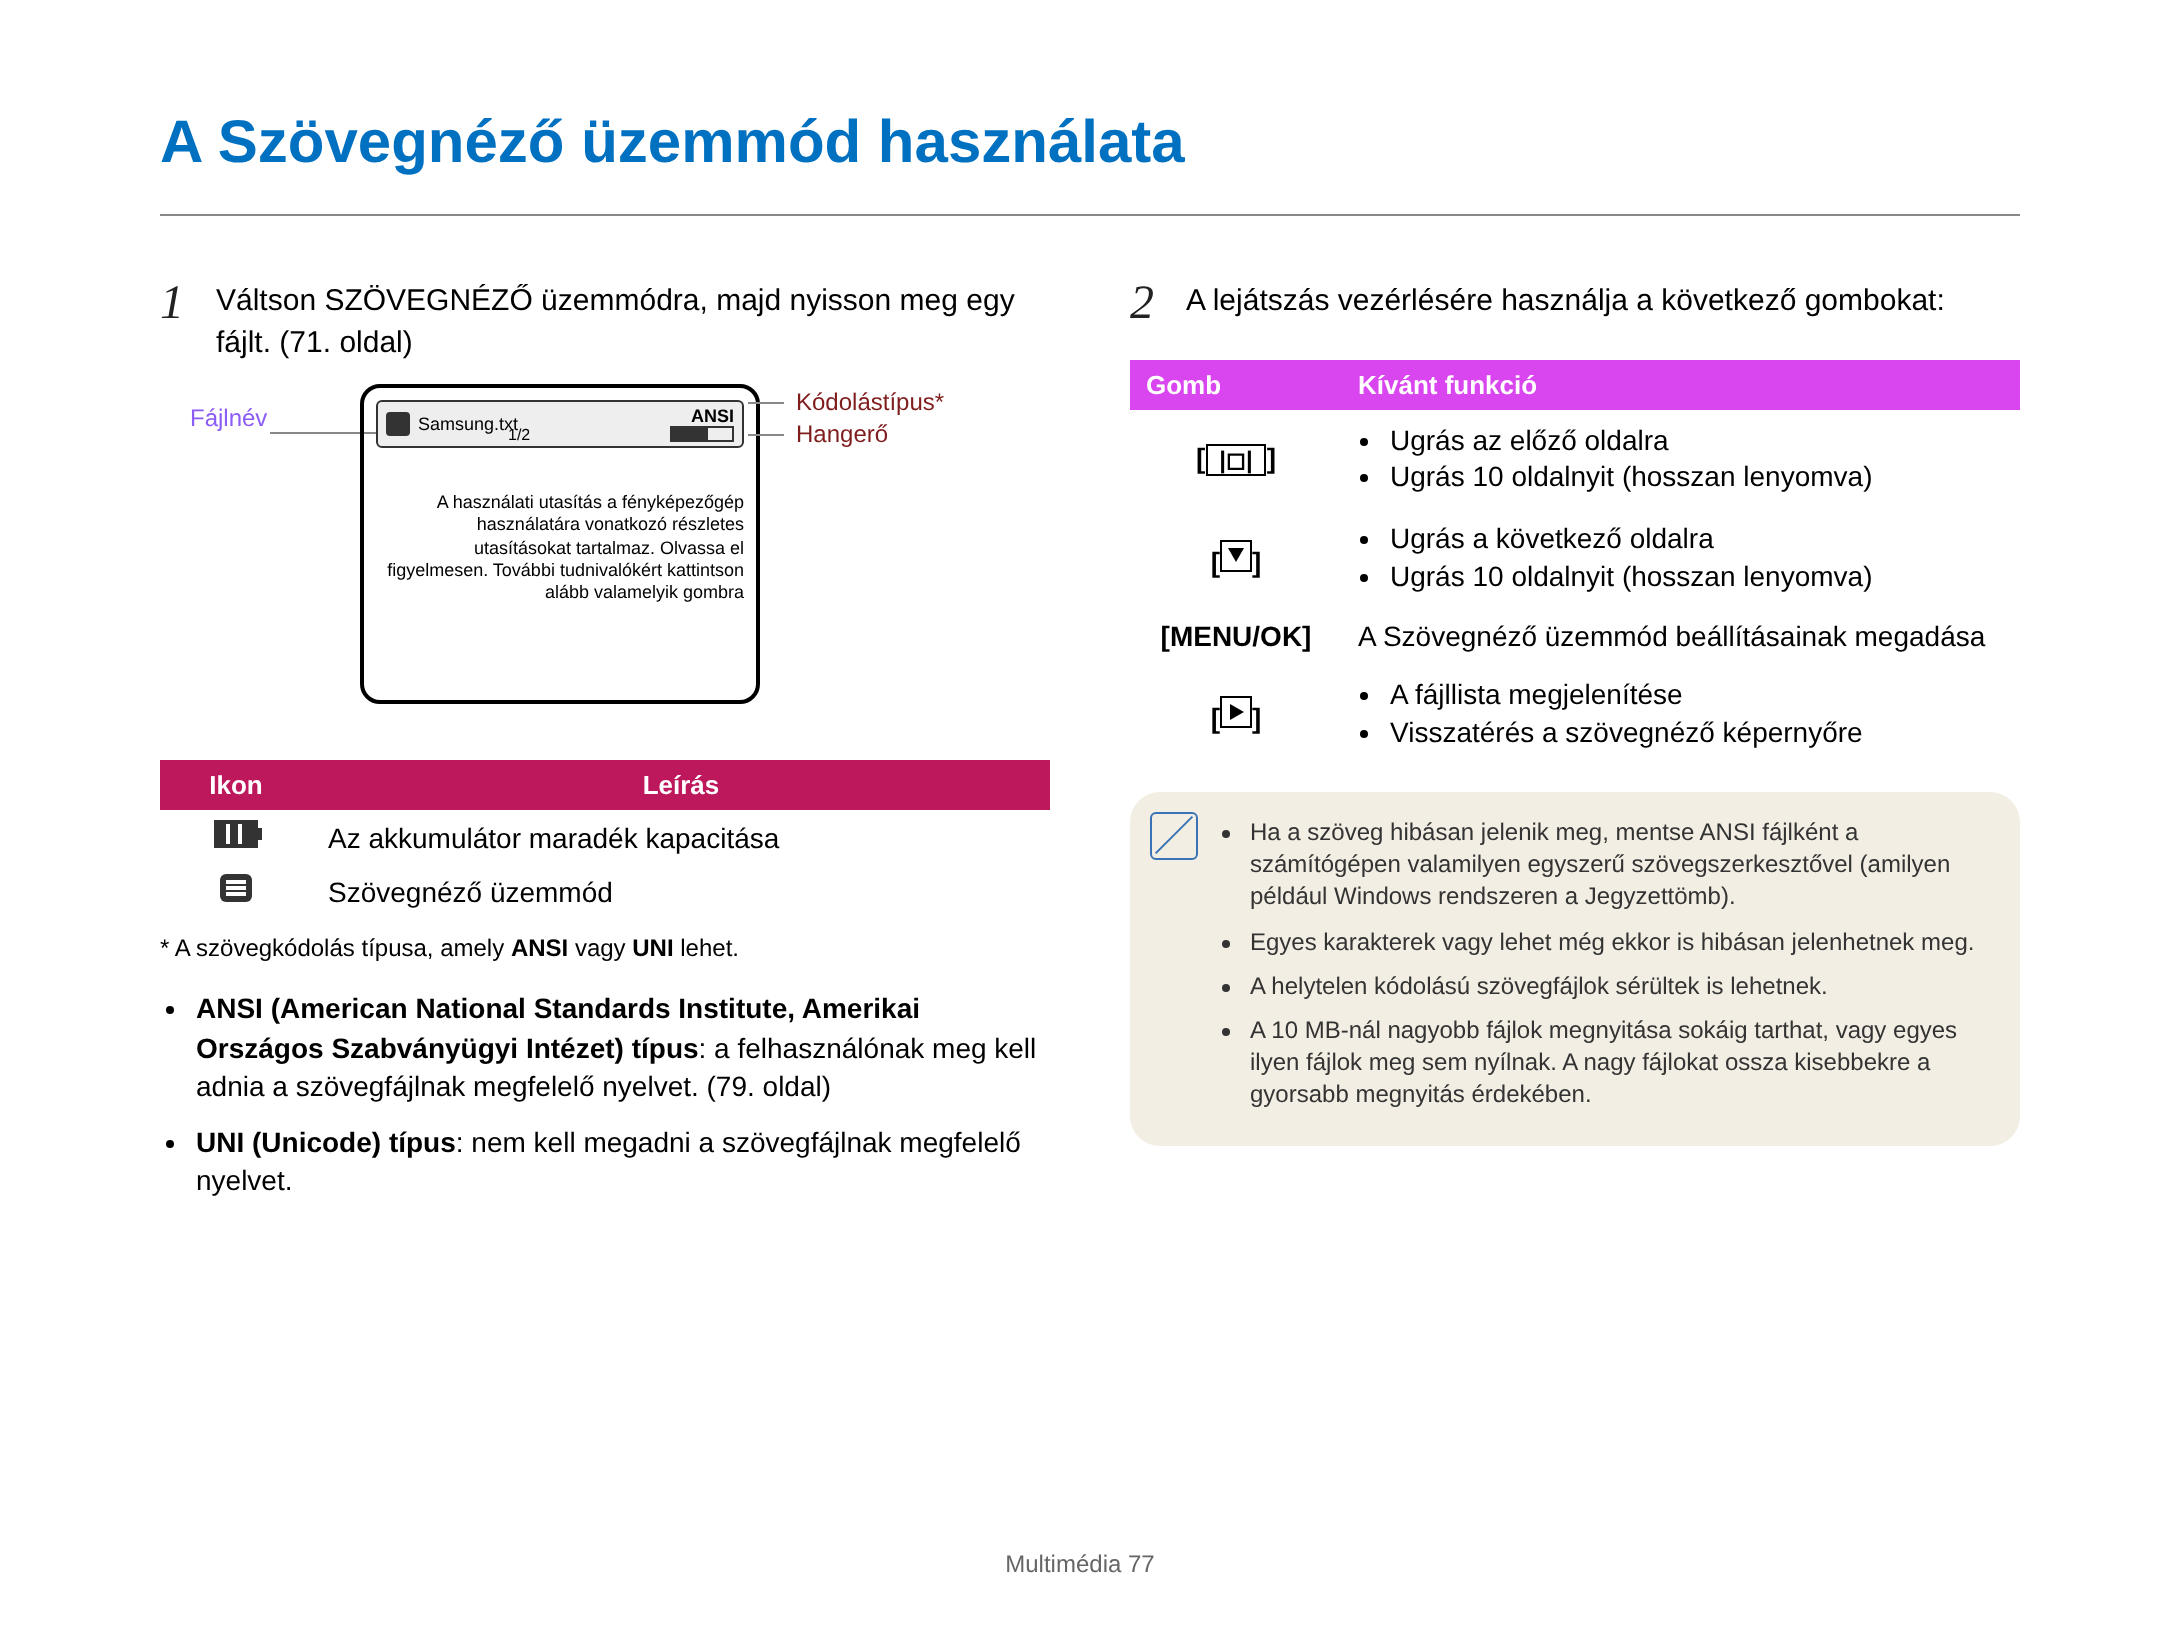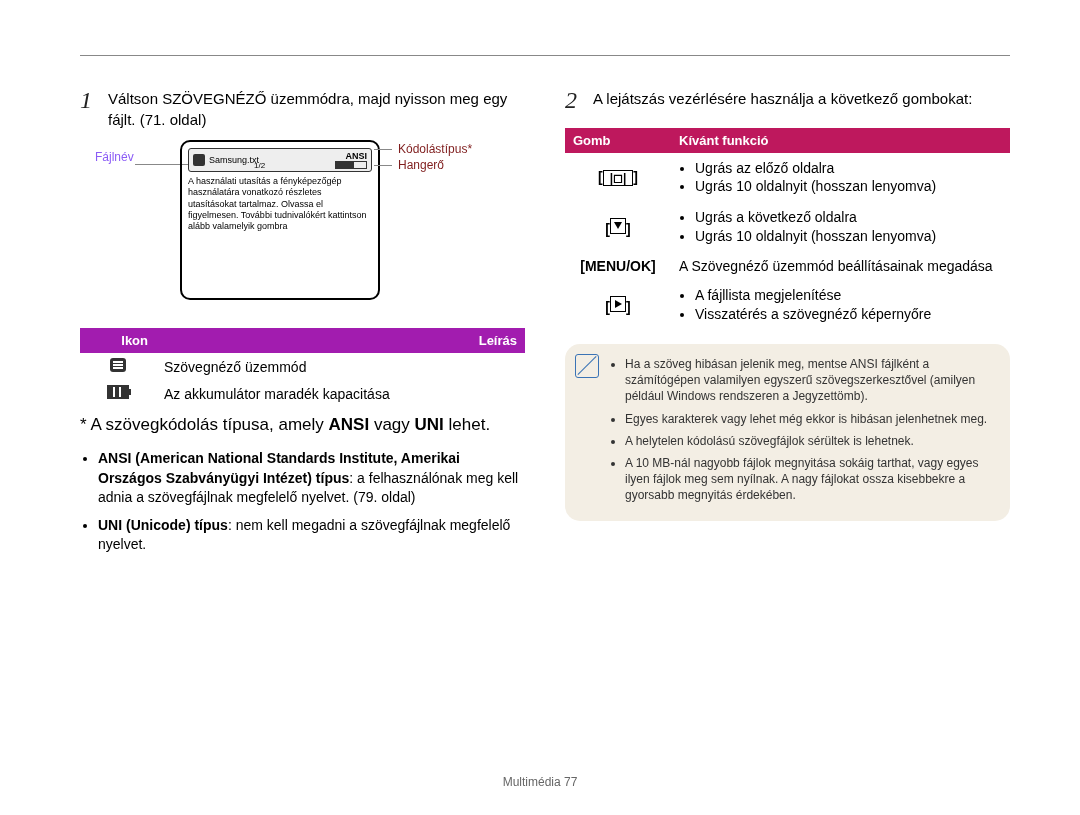--- a/index.html
+++ b/index.html
@@ -129,21 +129,22 @@
     right: 4px;
     top: 12px;
     width: 30px;
     height: 6px;
     border: 1px solid #333;
     background: linear-gradient(to right, #333 60%, transparent 60%);
   }
   .shot-body {
     font-size: 9px;
     line-height: 1.25;
-    padding-top: 4px;
+    padding-top: 22px;
+    text-align: right;
   }
   .labels-right {
     position: absolute;
     left: 320px;
     top: 2px;
     font-size: 12px;
     color: #7f1d1d;
     line-height: 1.3;
   }
   .labels-right div::before {
@@ -156,24 +157,24 @@
     margin-left: -26px;
   }
 
   
   table.icon-table {
     width: 100%;
     border-collapse: collapse;
     margin-bottom: 8px;
   }
   table.icon-table th {
-    background: #a21caf;
+    background: #be185d;
     color: #fff;
     font-weight: bold;
-    text-align: right;
+    text-align: center;
     font-size: 13px;
     padding: 5px 8px;
   }
   table.icon-table td {
     padding: 5px 8px;
     font-size: 14px;
     vertical-align: middle;
   }
   .icon-cell {
     width: 60px;
@@ -209,21 +210,21 @@
     content: "";
     position: absolute;
     right: -4px;
     top: 2px;
     width: 3px;
     height: 6px;
     background: #333;
   }
 
   .footnote {
-    font-size: 17px;
+    font-size: 12px;
     margin: 6px 0 14px 0;
   }
 
   ul.bullets {
     margin: 6px 0 0 0;
     padding: 0 0 0 18px;
     font-size: 14px;
     line-height: 1.4;
   }
   ul.bullets li {
@@ -231,21 +232,21 @@
   }
 
   
   table.ctrl-table {
     width: 100%;
     border-collapse: collapse;
     margin-top: 8px;
     margin-bottom: 14px;
   }
   table.ctrl-table th {
-    background: #be185d;
+    background: #d946ef;
     color: #fff;
     font-weight: bold;
     text-align: left;
     font-size: 13px;
     padding: 5px 8px;
   }
   table.ctrl-table td {
     padding: 6px 8px;
     font-size: 14px;
     vertical-align: top;
@@ -357,20 +358,21 @@
     text-align: center;
     font-size: 12px;
     color: #666;
     margin-top: 44px;
   }
 </style>
 </head>
 <body>
 
 <div class="page">
+  <h1 class="title">A Szövegnéző üzemmód használata</h1>
   <div class="rule"></div>
 
   <div class="cols">
 
     <div class="col">
       <div class="step">
         <div class="num">1</div>
         <div class="text">Váltson SZÖVEGNÉZŐ üzemmódra, majd nyisson meg egy fájlt. (71. oldal)</div>
       </div>
 
@@ -395,26 +397,26 @@
         </div>
       </div>
 
       <table class="icon-table">
         <tbody>
             <tr>
           <th class="icon-cell">Ikon</th>
           <th>Leírás</th>
         </tr>
         <tr>
+          <td class="icon-cell"><span class="i-batt"></span></td>
+          <td>Az akkumulátor maradék kapacitása</td>
+        </tr>
+        <tr>
           <td class="icon-cell"><span class="i-doc"></span></td>
           <td>Szövegnéző üzemmód</td>
-        </tr>
-        <tr>
-          <td class="icon-cell"><span class="i-batt"></span></td>
-          <td>Az akkumulátor maradék kapacitása</td>
         </tr>
       </tbody>
         </table>
 
       <div class="footnote">
         <span>* A szövegkódolás típusa, amely </span><b>ANSI</b><span> vagy </span><b>UNI</b><span> lehet.</span>
       </div>
 
       <ul class="bullets">
         <li>

